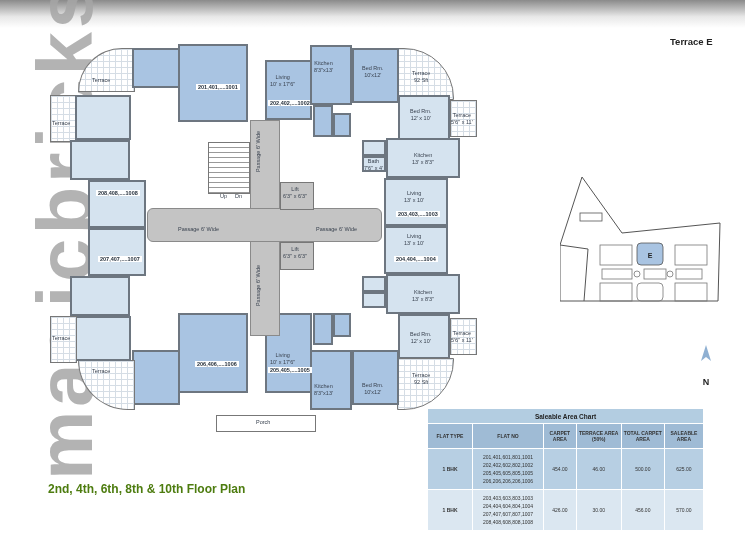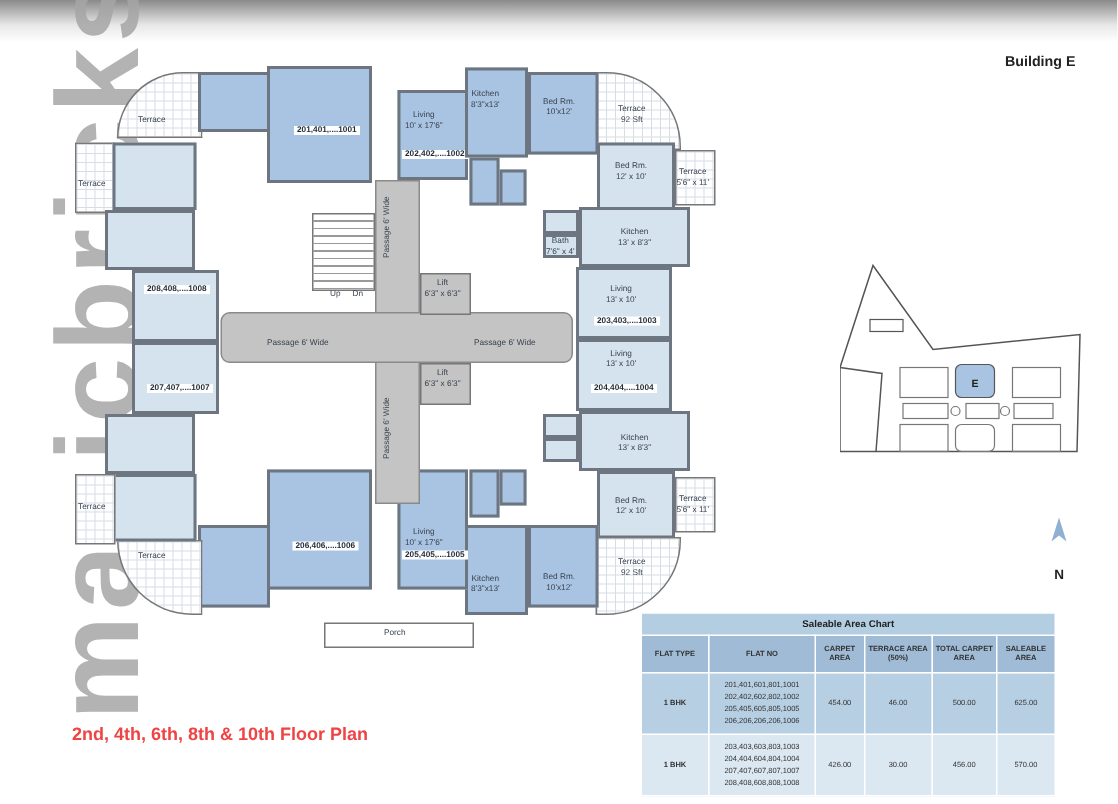--- a/index.html
+++ b/index.html
@@ -7,40 +7,40 @@
   .topshade{position:absolute;left:0;top:0;width:745px;height:28px;background:linear-gradient(#8a8a8a,#e8e8e8 60%,#fff);}
   .abs{position:absolute;}
   .room{position:absolute;border:2px solid #6d7680;box-sizing:border-box;}
   .dark{background:#a9c4e2;}
   .light{background:#d5e3ef;}
   .terrace{background:#fff;background-image:linear-gradient(#d5dde5 1px,transparent 1px),linear-gradient(90deg,#d5dde5 1px,transparent 1px);background-size:6px 6px;}
   .pass{position:absolute;background:#c4c4c4;border:1px solid #8a8a8a;box-sizing:border-box;}
   .lbl{position:absolute;font-size:5.5px;color:#3a4350;text-align:center;line-height:7px;white-space:pre;}
   .flatno{position:absolute;font-size:5.5px;font-weight:bold;color:#1f2a36;background:#fff;padding:0 2px;white-space:nowrap;}
   .watermark{position:absolute;left:35px;top:10px;width:60px;height:470px;color:#a6a6a6;opacity:.85;font-size:78px;font-weight:bold;writing-mode:vertical-rl;transform:rotate(180deg);letter-spacing:4px;line-height:60px;}
-  .title{position:absolute;left:48px;top:482px;font-size:12px;font-weight:bold;color:#ef4444;}
+  .title{position:absolute;left:48px;top:482px;font-size:12px;font-weight:bold;color:#4d7c0f;}
   .bldg{position:absolute;left:670px;top:36px;font-size:9.5px;font-weight:bold;color:#222;}
   table.chart{position:absolute;left:427px;top:408px;width:277px;border-collapse:collapse;font-size:5px;color:#333;}
   table.chart td,table.chart th{border:1px solid #fff;text-align:center;padding:1px;}
   table.chart .cap{background:#b3cde1;font-size:6.5px;font-weight:bold;color:#222;height:12px;}
   table.chart th{background:#9fbbd5;font-weight:bold;height:22px;color:#333;}
   table.chart tr.r1 td{background:#b7cfe3;height:38px;}
   table.chart tr.r2 td{background:#dbe7f1;height:38px;}
   .flatlist div{line-height:8px;}
   .site{position:absolute;left:560px;top:165px;}
   .north{position:absolute;left:700px;top:345px;}
 </style>
 </head>
 <body>
 
 <div class="topshade"></div>
 
 <div class="watermark">magicbricks</div>
 
-<div class="bldg">Building E</div>
+<div class="bldg">Terrace E</div>
 
 <div>
 
   <div class="abs terrace" style="left:78px;top:48px;width:55px;height:42px;border-top-left-radius:50px;border:1px solid #777;"></div>
   <div class="lbl" style="left:92px;top:77px;">Terrace</div>
   <div class="abs terrace" style="left:397px;top:48px;width:55px;height:50px;border-top-right-radius:50px;border:1px solid #777;"></div>
   <div class="lbl" style="left:412px;top:70px;"><span>Terrace</span>
 <span>92 Sft</span></div>
 
   <div class="room dark" style="left:132px;top:48px;width:48px;height:40px;"></div>

